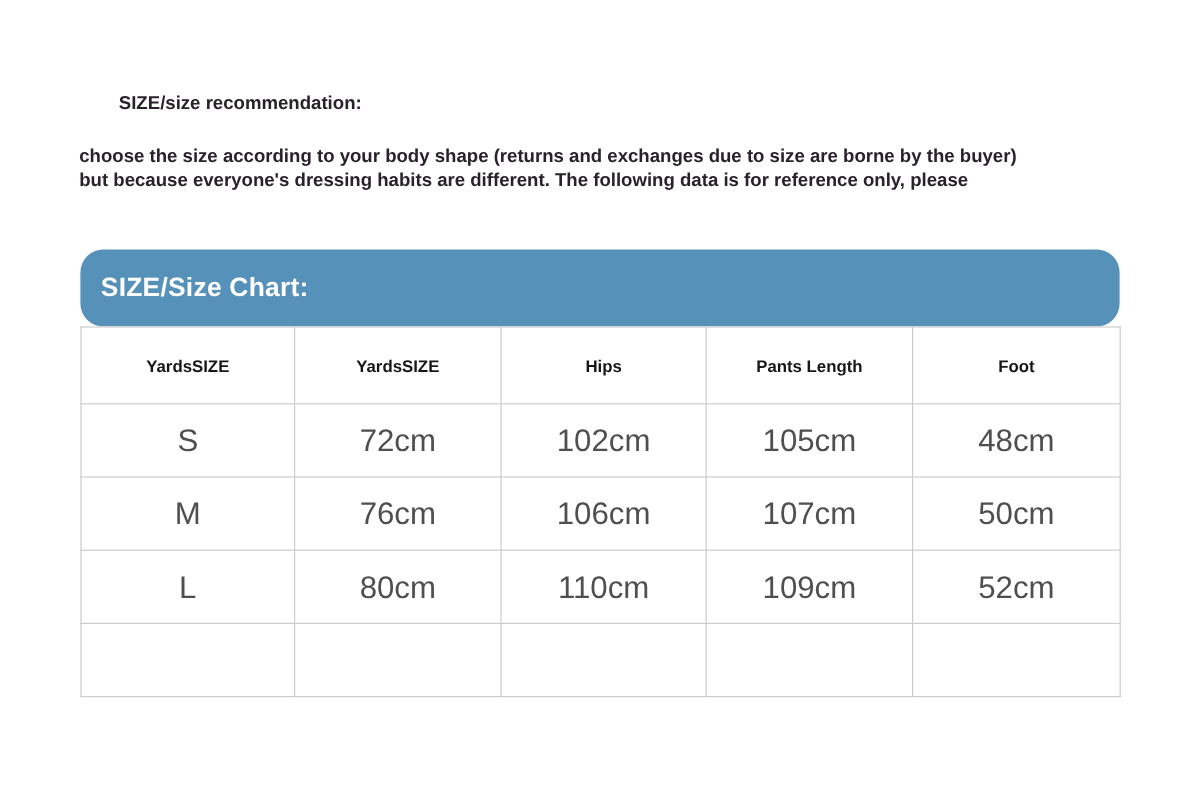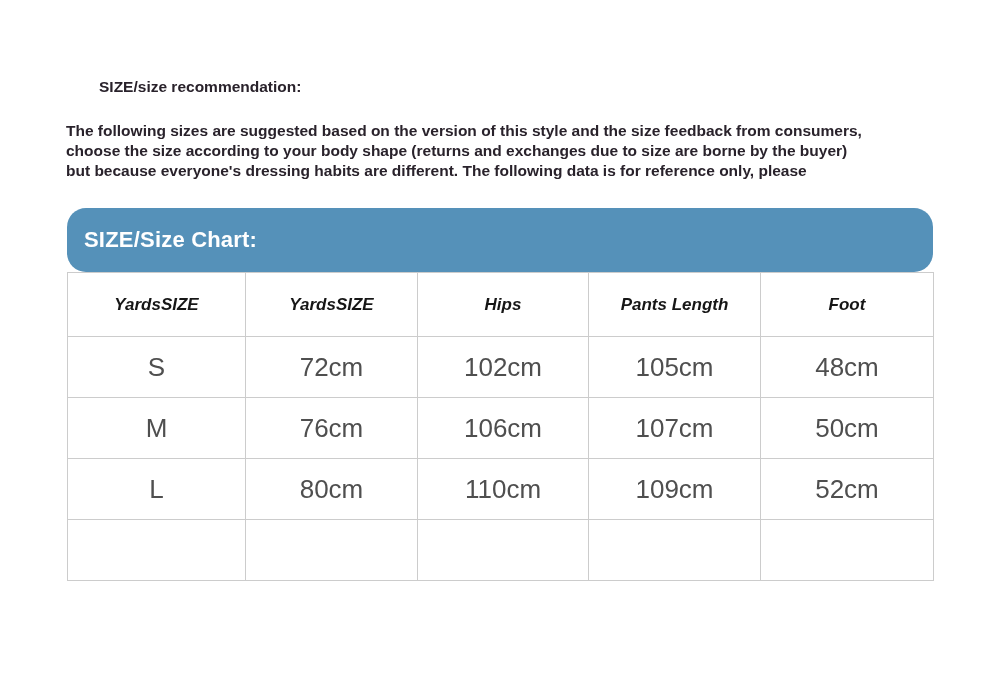--- a/index.html
+++ b/index.html
@@ -44,39 +44,37 @@
     border-collapse: collapse; table-layout: fixed;
     background: #ffffff;
   }
   .size-table th, .size-table td {
     border: 1px solid var(--table-border, #cccccc);
     text-align: center; vertical-align: middle;
     padding: 0;
   }
   .size-table thead th {
     height: 64px;
-    font-size: 17px; font-weight: bold;
+    font-size: 14px; font-weight: bold;
     color: var(--table-header-text, #161616);
-    font-style: italic;
   }
   .size-table tbody td {
     height: 61px;
     font-size: 26px; font-weight: normal;
     color: var(--table-value-text, #4f4f4f);
   }
 </style>
 </head>
 <body>
 
 <div class="page">
 
   <div class="rec-title">SIZE/size recommendation:</div>
 
   <div class="rec-text">
-    <div>The following sizes are suggested based on the version of this style and the size feedback from consumers,</div>
     <div>choose the size according to your body shape (returns and exchanges due to size are borne by the buyer)</div>
     <div>but because everyone's dressing habits are different. The following data is for reference only, please</div>
   </div>
 
   <div class="chart-banner">
     <div class="banner-title">SIZE/Size Chart:</div>
   </div>
 
   <table class="size-table">
     <colgroup>

